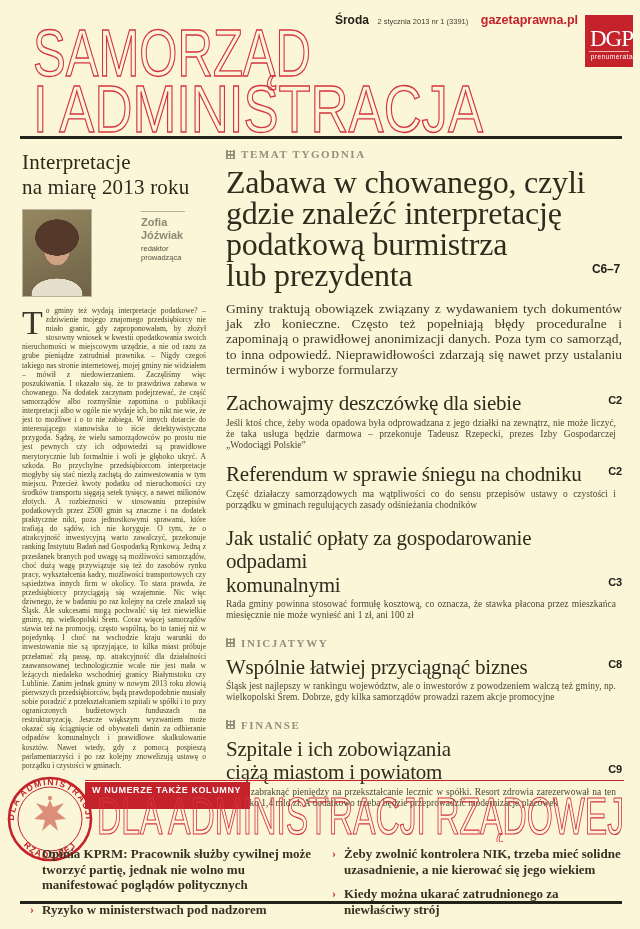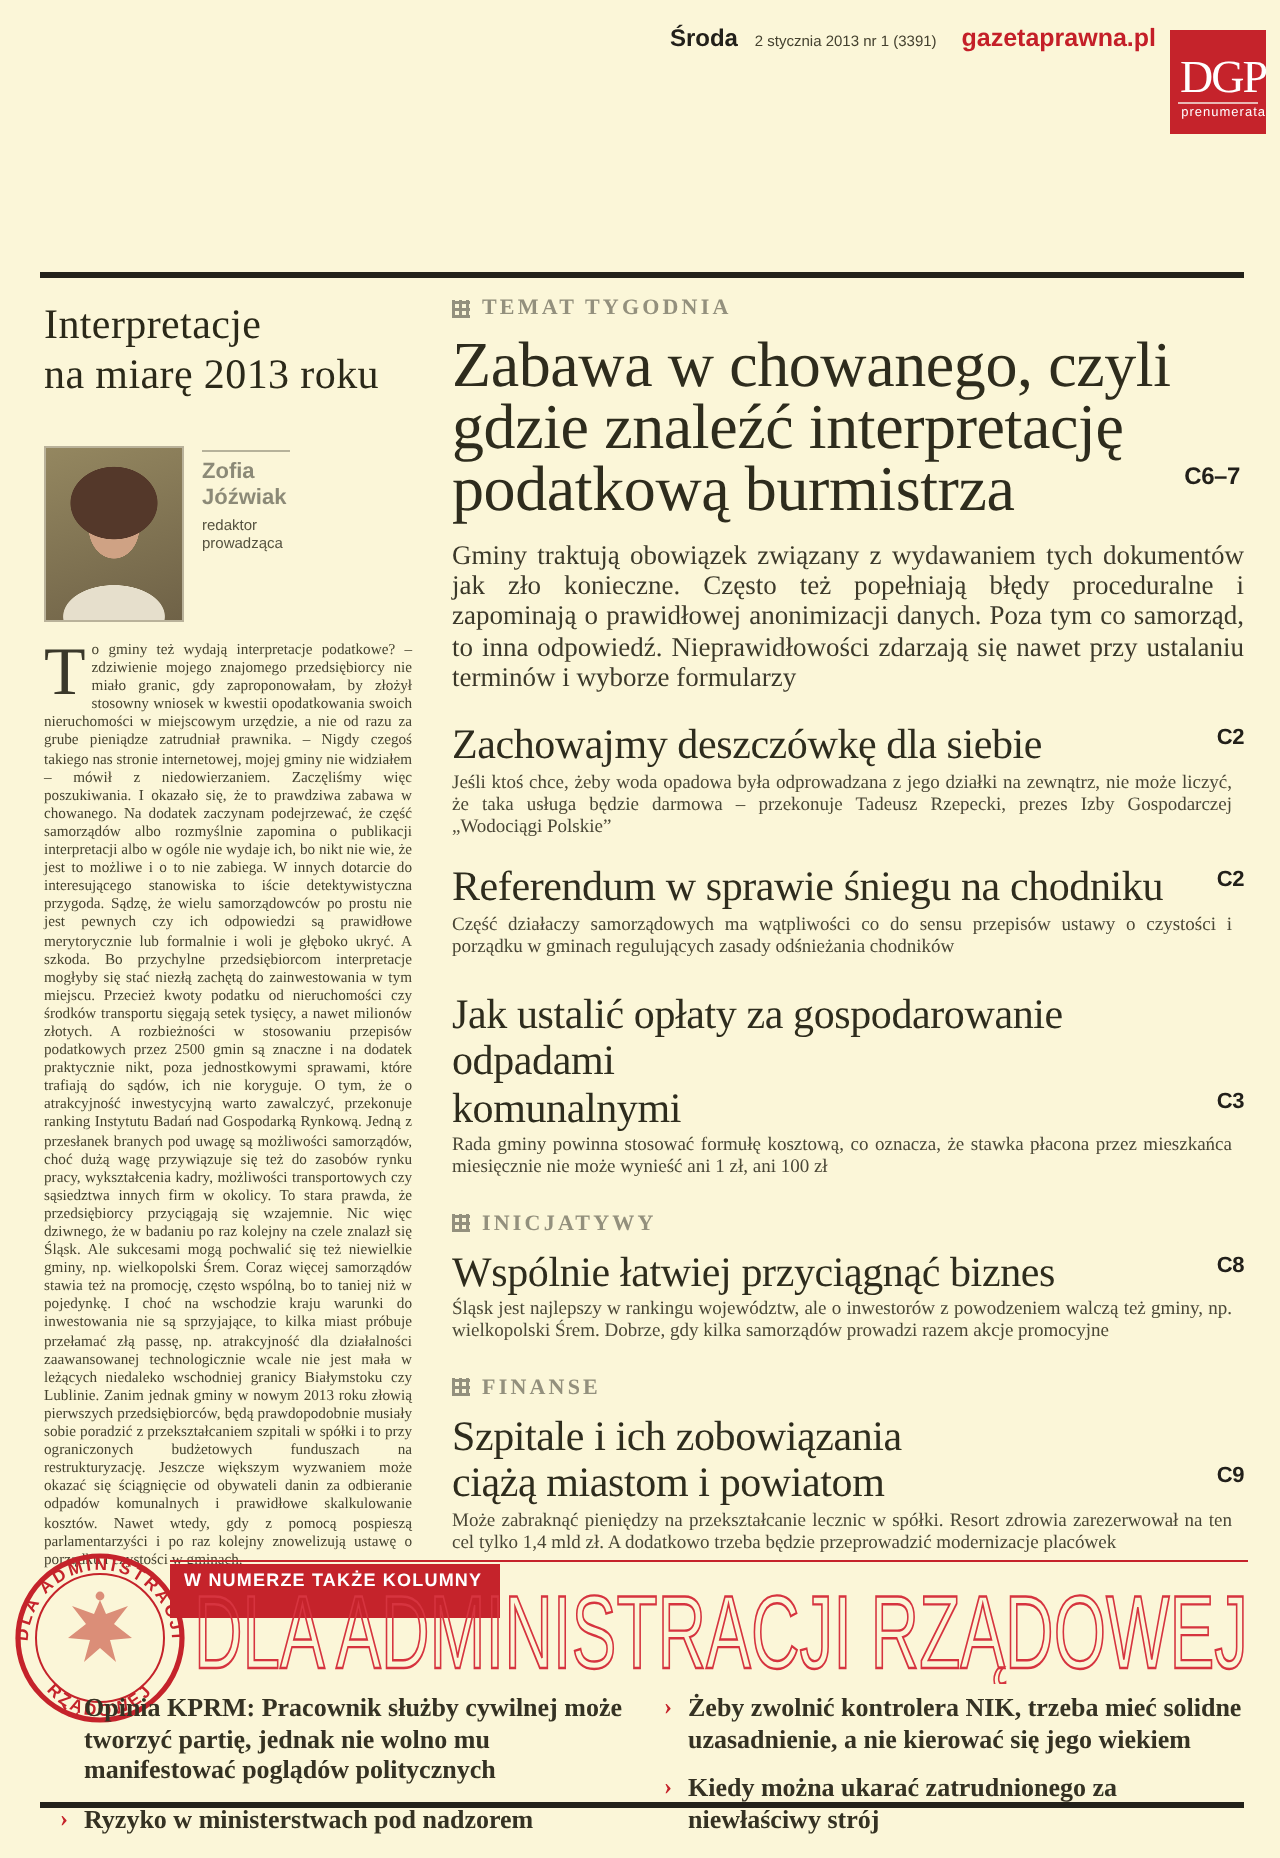--- a/index.html
+++ b/index.html
@@ -20,21 +20,21 @@
   .dgp-text{font-size:23px; letter-spacing:-1px; margin-top:14px; line-height:20px;}
   .dgp-line{height:1px; background:#e9b8b4; margin:2px 4px 1px 4px;}
   .dgp-sub{font-family:"Liberation Sans", sans-serif; font-size:6.5px; letter-spacing:.5px;}
   
   .masthead{position:absolute; left:28px; top:18px;}
   .rule-top{position:absolute; left:20px; right:18px; top:136px; height:3px; background:#23221a;}
   .rule-bottom{position:absolute; left:20px; right:18px; top:901px; height:2.5px; background:#23221a;}
   
   .left-col{position:absolute; left:22px; top:150px; width:184px;}
   .left-title{font-size:21px; line-height:25px; color:#2b2919; letter-spacing:.2px;}
-  .author-row{display:flex; margin-top:23px;}
+  .author-row{display:flex; margin-top:9px;gap:40px;}
   .portrait{width:68px; height:86px; flex:0 0 68px;
     background-image:
       radial-gradient(ellipse 36px 30px at 50% 32%, #54382a 0 60%, rgba(0,0,0,0) 61%),
       radial-gradient(ellipse 21px 26px at 50% 46%, #cfa284 0 60%, rgba(0,0,0,0) 61%),
       radial-gradient(ellipse 42px 26px at 50% 98%, #e6dfcc 0 60%, rgba(0,0,0,0) 61%),
       linear-gradient(160deg, #948760, #6f6247);
     border:1px solid #b9b29a;}
   .author-info{margin-left:9px; padding-top:2px; font-family:"Liberation Sans", sans-serif;}
   .author-divider{width:44px; height:1px; background:#b6b29a; margin-bottom:4px;}
   .author-name{font-size:11px; font-weight:bold; color:#8c8a77; line-height:12.5px;}
@@ -87,20 +87,26 @@
     <span class="meta-day">Środa</span>
     <span class="meta-issue">2 stycznia 2013 nr 1 (3391)</span>
     <span class="meta-site">gazetaprawna.pl</span>
   </div>
   <div class="dgp-box">
     <div class="dgp-text">DGP</div>
     <div class="dgp-line"></div>
     <div class="dgp-sub">prenumerata</div>
   </div>
 
+  <div class="masthead">
+    <svg width="600" height="122">
+      <text x="5" y="58" font-family="Liberation Sans, sans-serif" font-size="66" fill="none" stroke="#d6343f" stroke-width="1.4" textLength="278" lengthAdjust="spacingAndGlyphs">SAMORZĄD</text>
+      <text x="5" y="114" font-family="Liberation Sans, sans-serif" font-size="66" fill="none" stroke="#d6343f" stroke-width="1.4" textLength="450" lengthAdjust="spacingAndGlyphs">I ADMINISTRACJA</text>
+    </svg>
+  </div>
   <div class="rule-top"></div>
 
   <div class="left-col">
     <div class="left-title">
       <div>Interpretacje</div>
       <div>na miarę 2013 roku</div>
     </div>
     <div class="author-row">
       <div class="portrait"></div>
       <div class="author-info">
@@ -120,20 +126,21 @@
 
   <div class="main-col">
     <div class="sec-label">
       <span class="grid-icon"></span>
       <span>TEMAT TYGODNIA</span>
     </div>
     <div class="lead-head">
       <div>Zabawa w chowanego, czyli</div>
       <div>gdzie znaleźć interpretację</div>
       <div>podatkową burmistrza</div>
+      <div>lub prezydenta</div>
       <span class="lead-ref">C6–7</span>
     </div>
     <div class="lead-deck">Gminy traktują obowiązek związany z wydawaniem tych dokumentów jak zło konieczne. Często też popełniają błędy proceduralne i zapominają o prawidłowej anonimizacji danych. Poza tym co samorząd, to inna odpowiedź. Nieprawidłowości zdarzają się nawet przy ustalaniu terminów i wyborze formularzy</div>
 
     <div class="news-section">
       <div class="item">
         <div class="item-title">
           <div>Zachowajmy deszczówkę dla siebie</div>
           <span class="item-ref">C2</span>
         </div>

